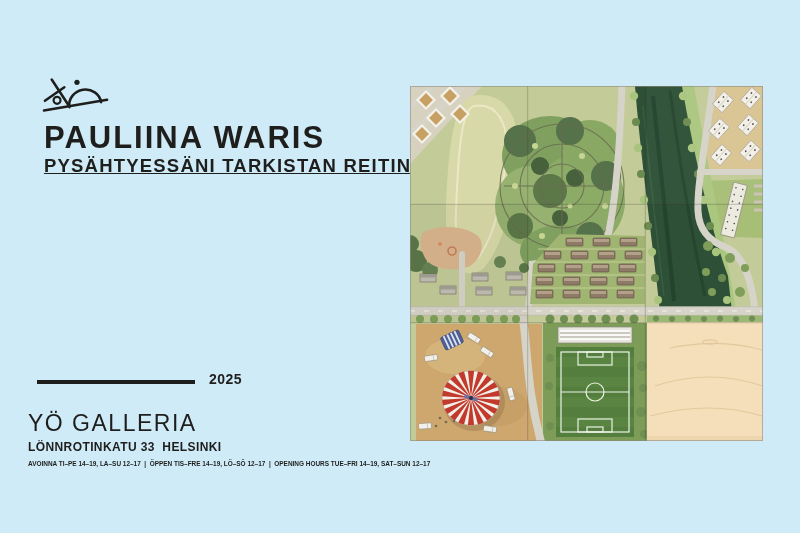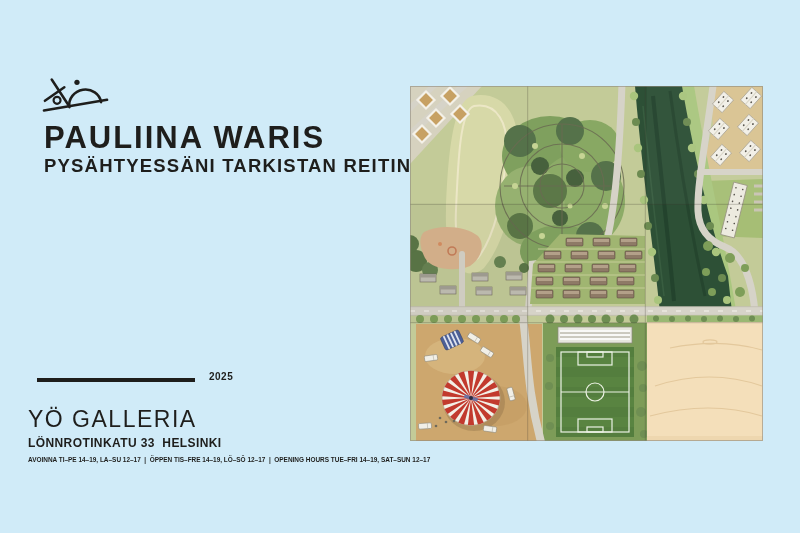--- a/index.html
+++ b/index.html
@@ -13,30 +13,31 @@
   
   .brand{position:absolute;left:44px;top:74px;}
   .logo{display:block;margin:0 0 2px -2px;}
   .artist{
     font-size:31px;font-weight:700;letter-spacing:2px;line-height:1;
     margin:6px 0 4px 0;
   }
   .subtitle{
     font-size:18.5px;font-weight:700;letter-spacing:1.2px;line-height:1;
     margin:0;
+    text-decoration:underline;
   }
   
   .artwork{position:absolute;left:410px;top:86px;width:353px;height:355px;}
   
   .info{position:absolute;left:28px;top:372px;width:400px;}
   .dates{display:flex;align-items:center;font-size:38px;font-weight:700;
          letter-spacing:1px;line-height:1;}
   .dash{display:inline-block;width:158px;height:4.5px;background:#1e1e1c;
         margin:0 9px;}
-  .year{font-size:10px;font-weight:700;letter-spacing:.5px;
+  .year{font-size:14px;font-weight:700;letter-spacing:.5px;
         align-self:flex-end;margin:0 8px 6px 5px;}
   .gallery{font-size:23px;font-weight:400;letter-spacing:1.5px;line-height:1;
            margin-top:20px;}
   .address{font-size:12px;font-weight:700;letter-spacing:.4px;line-height:1;
            margin-top:6px;white-space:pre;}
   .hours{font-size:7px;font-weight:700;letter-spacing:0;line-height:1;
          margin-top:7px;white-space:pre;transform:scaleX(.92);
          transform-origin:left center;}
 </style>
 </head>

